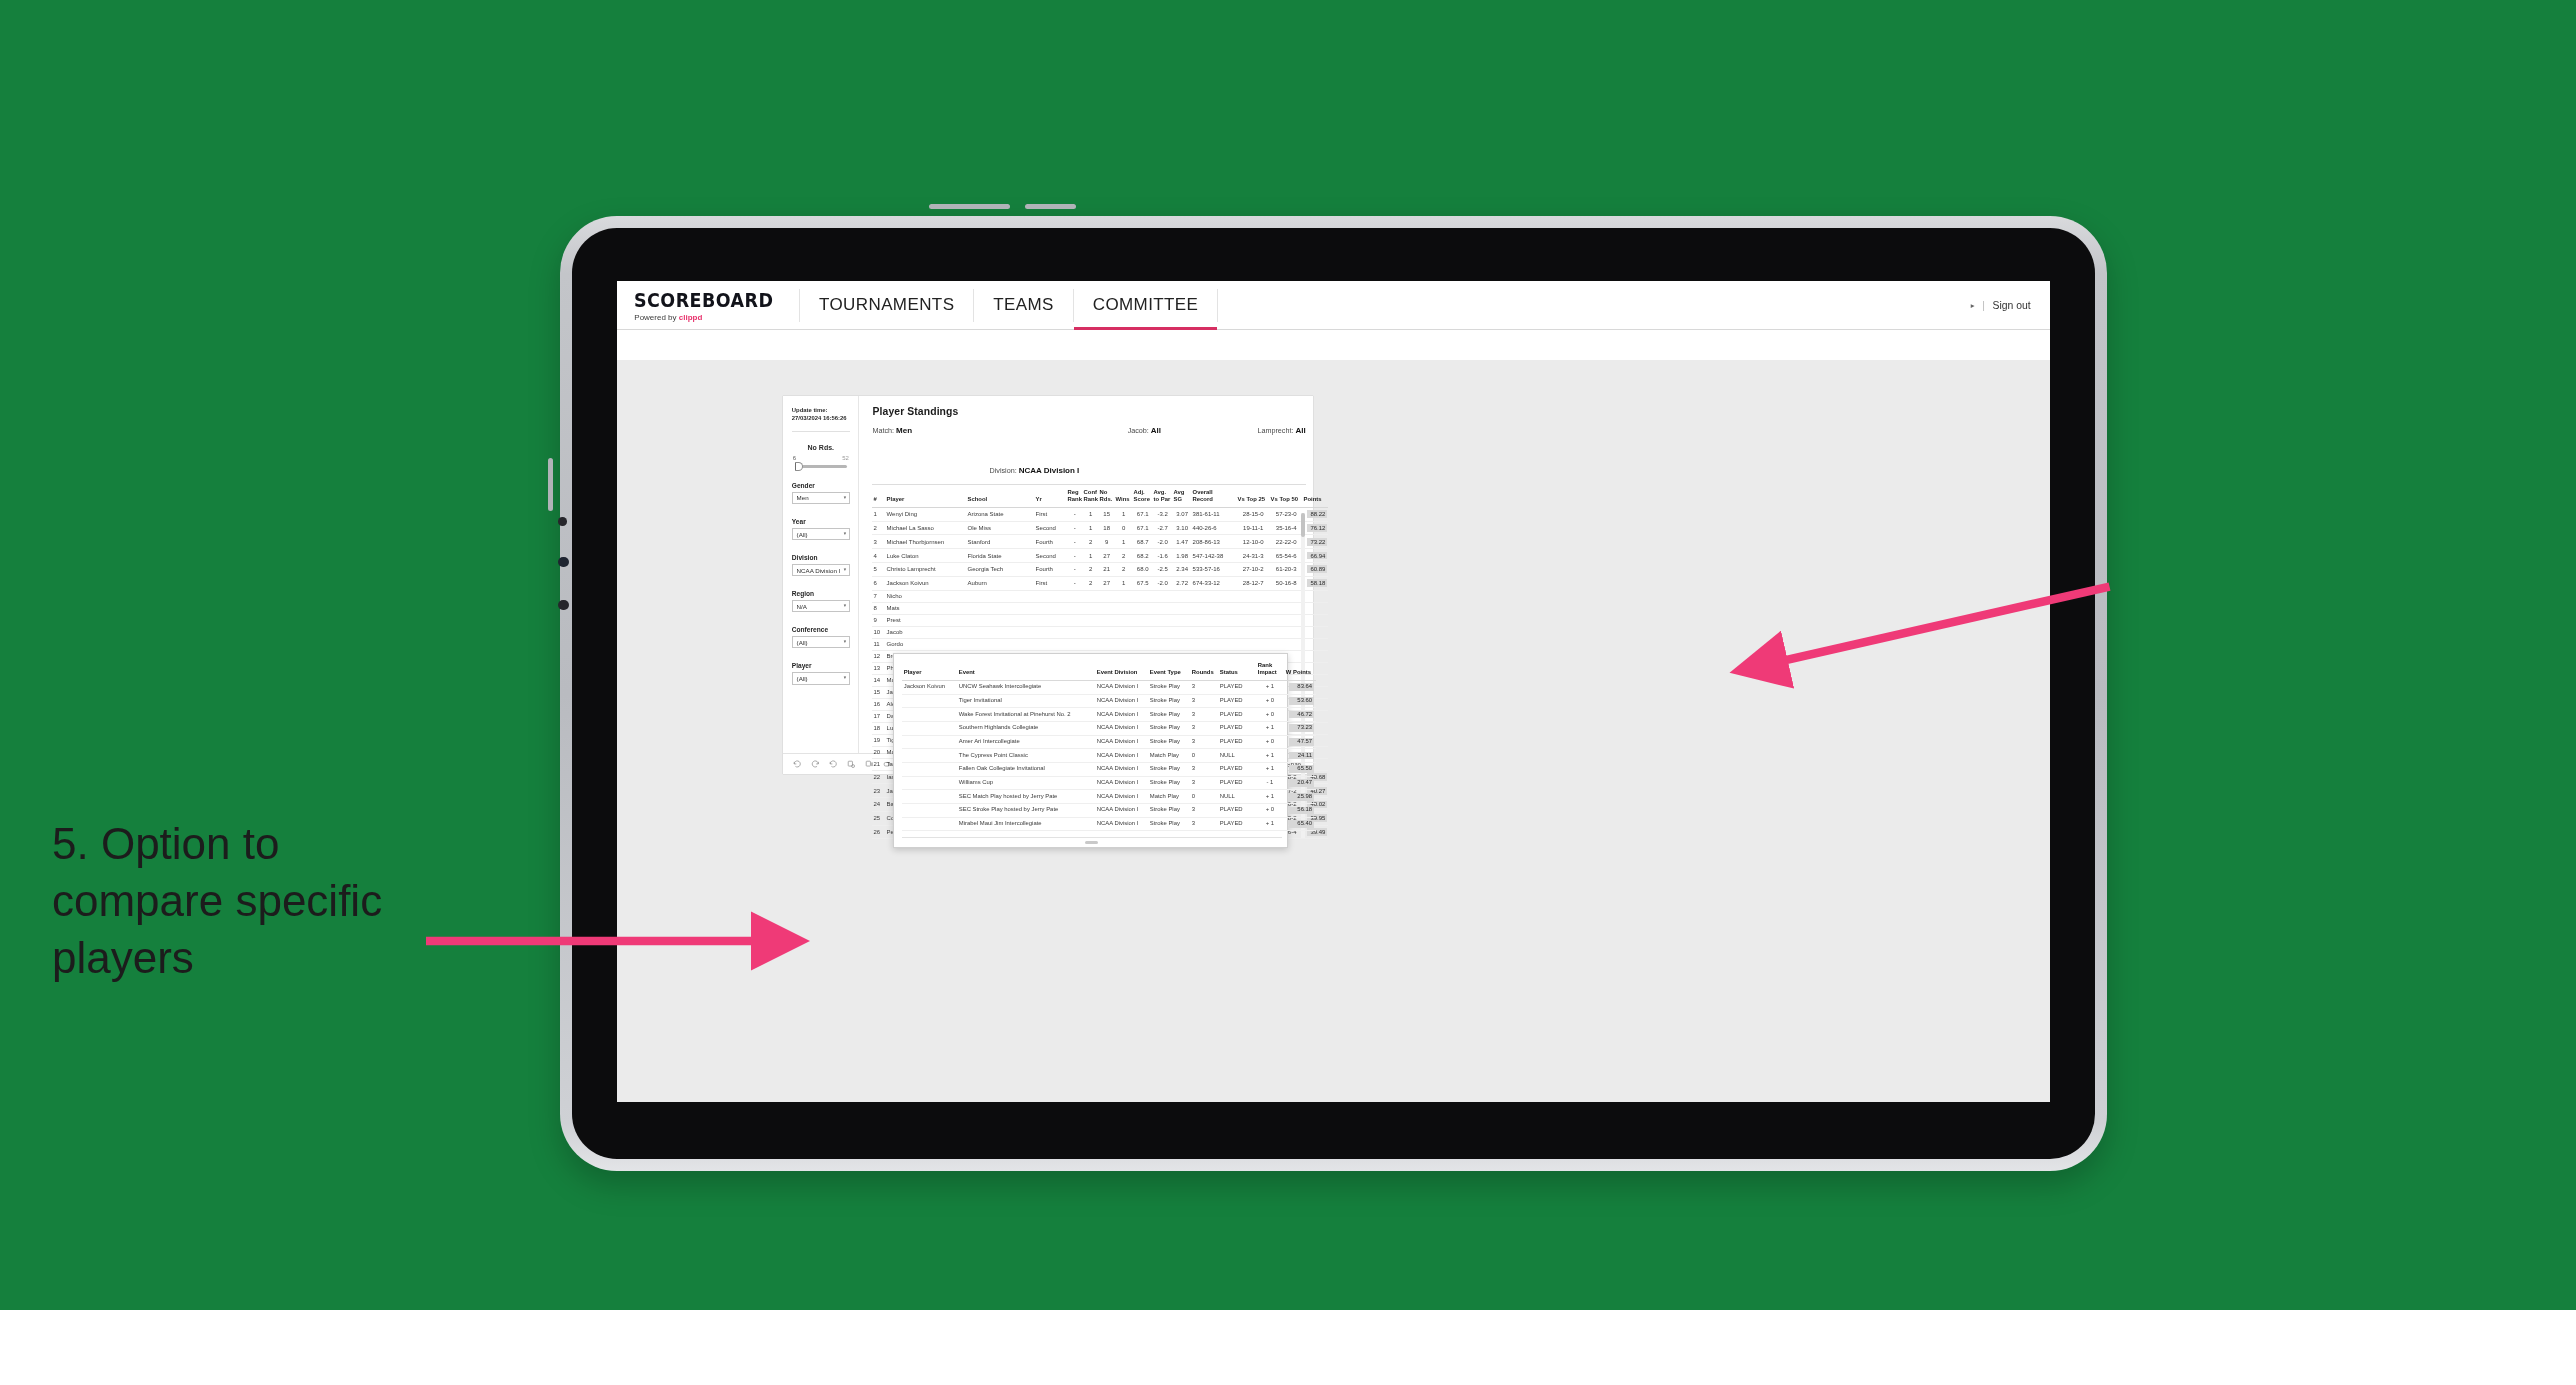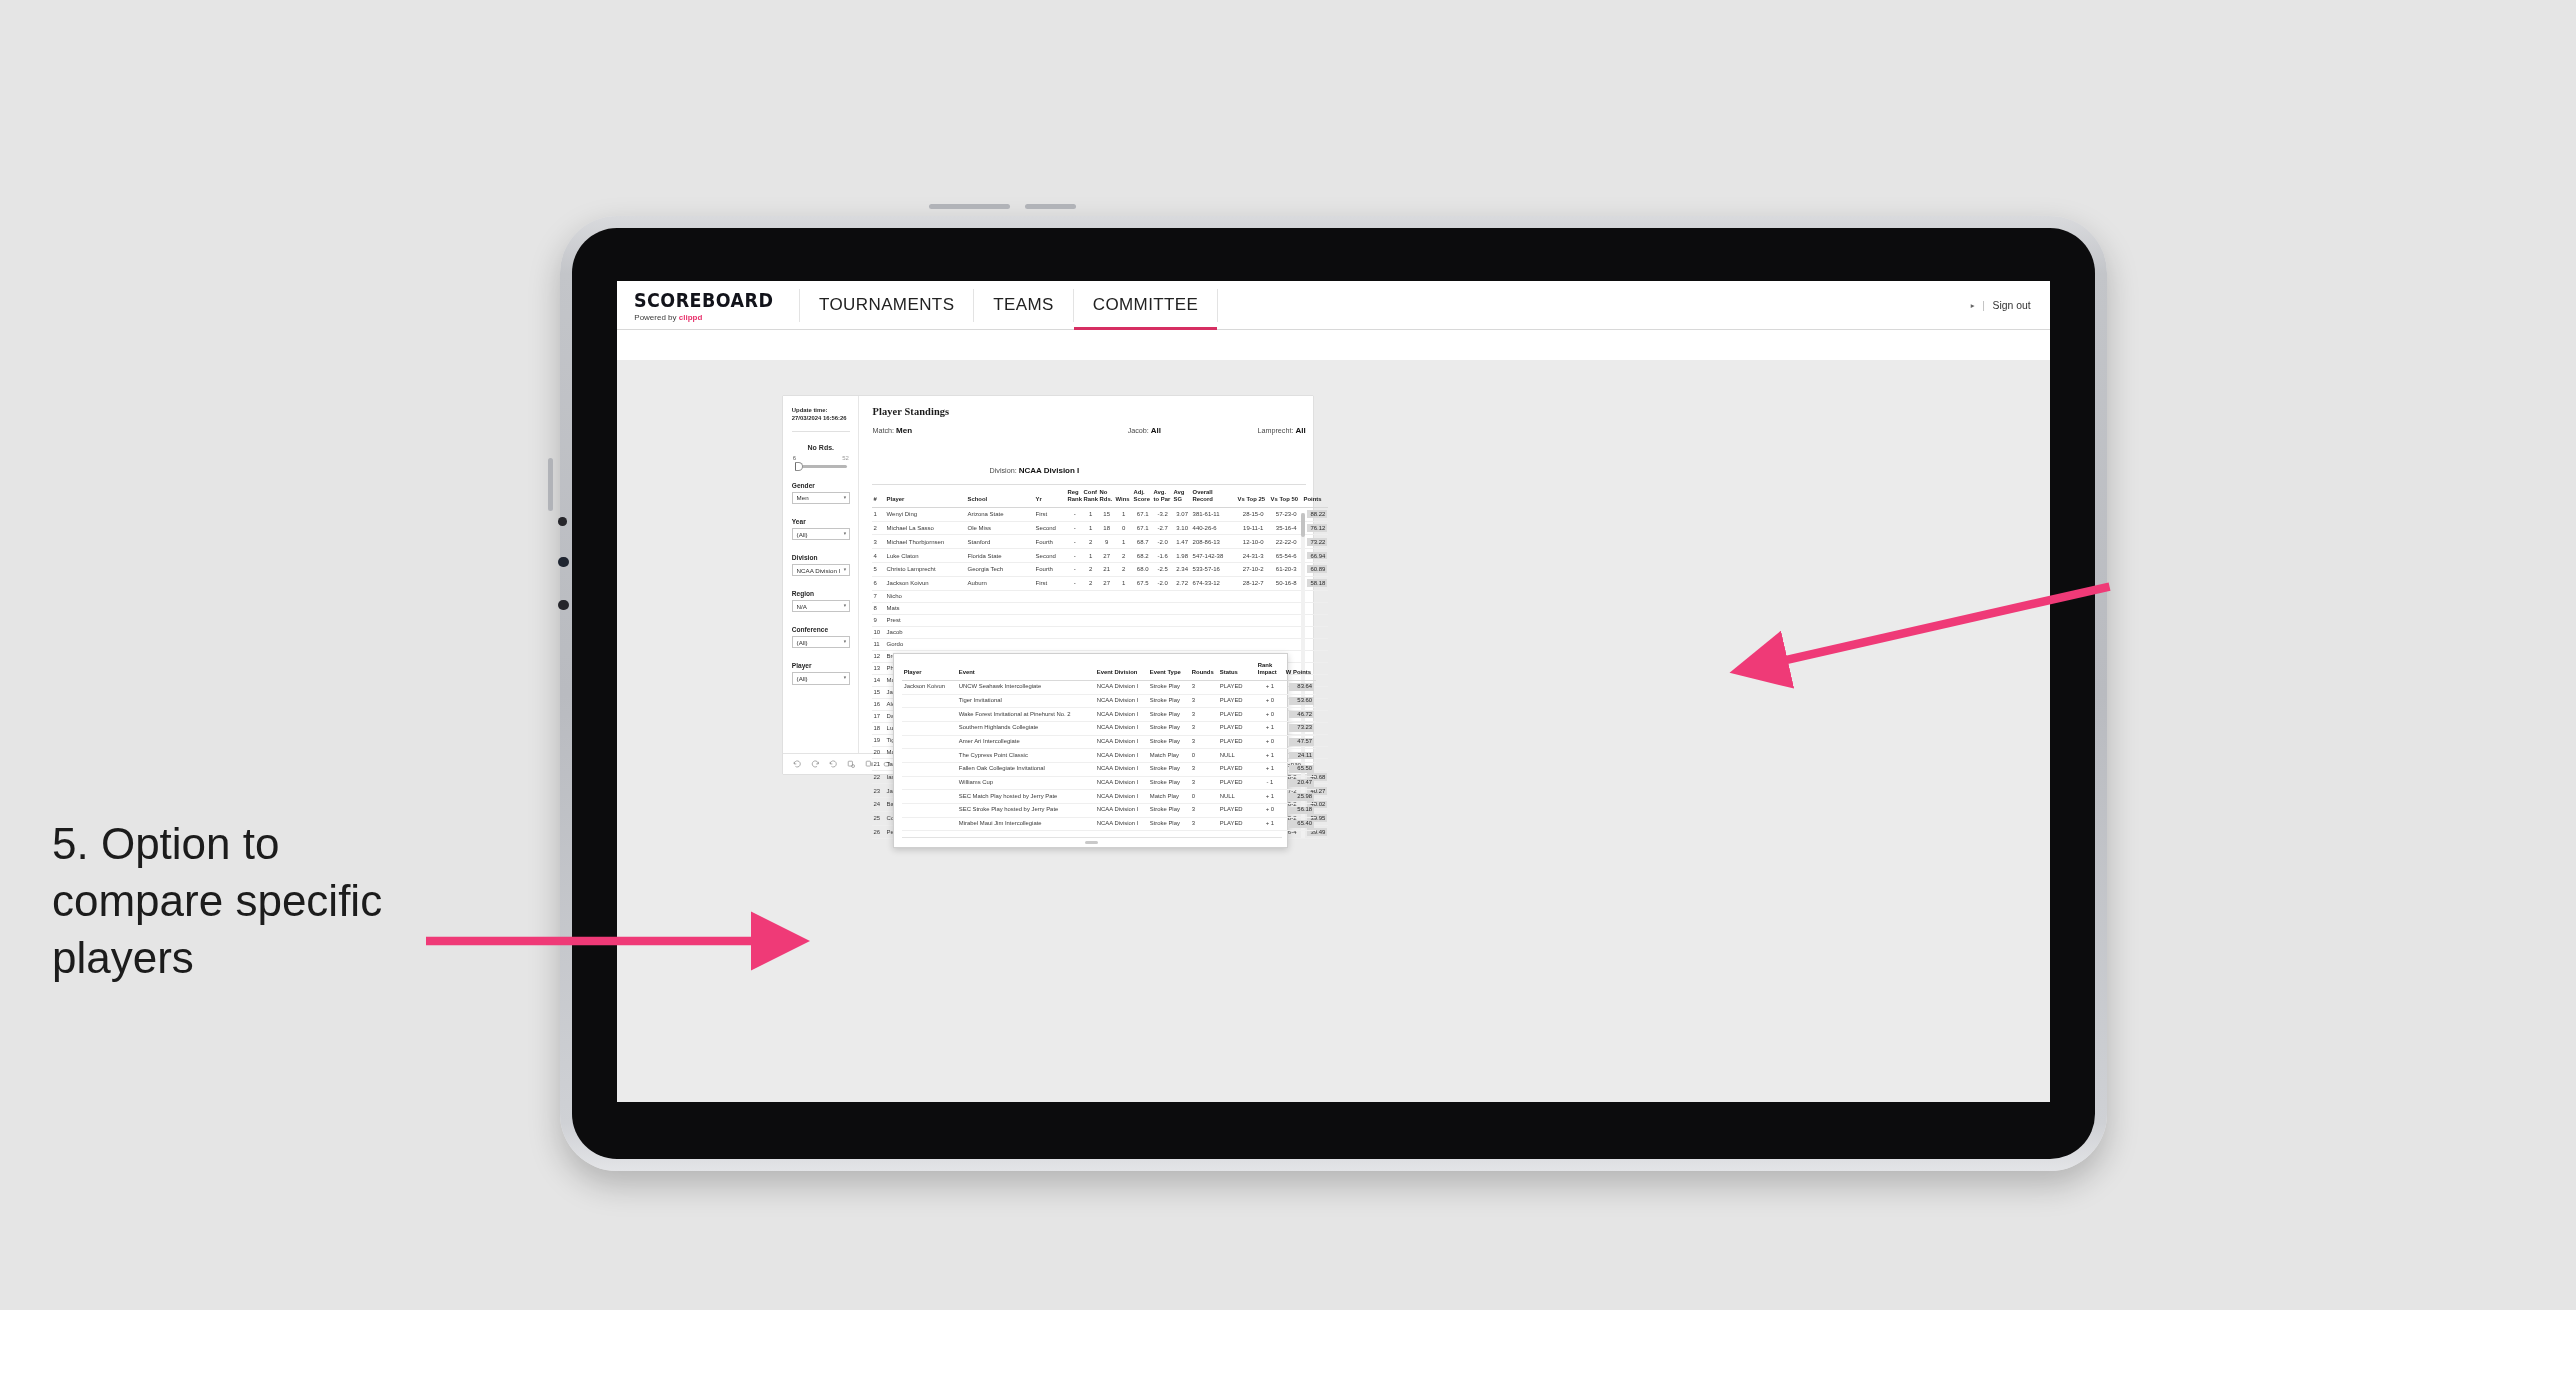--- a/index.html
+++ b/index.html
@@ -2,21 +2,21 @@
 <html style="font-size:15px"><head>
 <meta charset="utf-8">
 <style>
   * { box-sizing: border-box; margin: 0; padding: 0; }
   html, body {
     width: 2576px; height: 1386px;
     background: #ffffff;
     font-family: "Liberation Sans", sans-serif;
     overflow: hidden;
   }
-  .stage { position: relative; width: 2576px; height: 1310px; background:#e5e5e5; }
+  .stage { position: relative; width: 2576px; height: 1310px; background:#15803d; }
 
   
   .device {
     position: absolute; left: 560px; top: 216px;
     width: 1547px; height: 955px;
     background: linear-gradient(180deg,#d9dadd 0%, #c3c5c9 6%, #b9bbc0 50%, #cfd1d5 95%, #e3e4e7 100%);
     border-radius: 57px;
     box-shadow: 0 13.2px 32px rgba(0,0,0,.22);
     padding: 12.3px;
   }
@@ -113,21 +113,21 @@
   .flabel { font-size:6.6px; font-weight:700; color:#1f1f1f; margin-bottom:2.8px; }
   .fselect {
     height:12.3px; border:0.9px solid #c4c4c4; background:#fff;
     display:flex; align-items:center; justify-content:space-between;
     padding:0 2.8px 0 3.8px; font-size:6.2px; color:#2b2b2b;
   }
   .fcaret { font-size:4.7px; color:#666; line-height:1; }
 
   
   .vmain { flex:1; padding: 9.5px 7.6px 0 13.2px; min-width:0; position:relative; }
-  .viz-title { font-size:10.4px; font-weight:700; color:#1b1b1b; letter-spacing:0.1px;font-family:Liberation Serif, serif; }
+  .viz-title { font-size:10.4px; font-weight:700; color:#1b1b1b; letter-spacing:0.1px; }
   .filt-row { display:flex; margin-top:9.5px; font-size:7.2px; color:#4a4a4a; }
   .filt-row .f { white-space:nowrap; }
   .filt-row .f b { color:#111; font-size:8px; font-weight:700; }
   .f1{width:128px;} .f2{width:151px;margin-top:40px;} .f3{width:142px;}
 
   .tbl-wrap { margin-top:8.5px; border-top:0.9px solid #dddddd; position:relative; }
   table.standings { width:100%; border-collapse:collapse; table-layout:fixed; }
   table.standings th {
     font-size:5.9px; font-weight:700; color:#1d1d1d; text-align:left;
     padding: 4.7px 0.9px 3.8px 0.9px; vertical-align:bottom; line-height:1.15;

